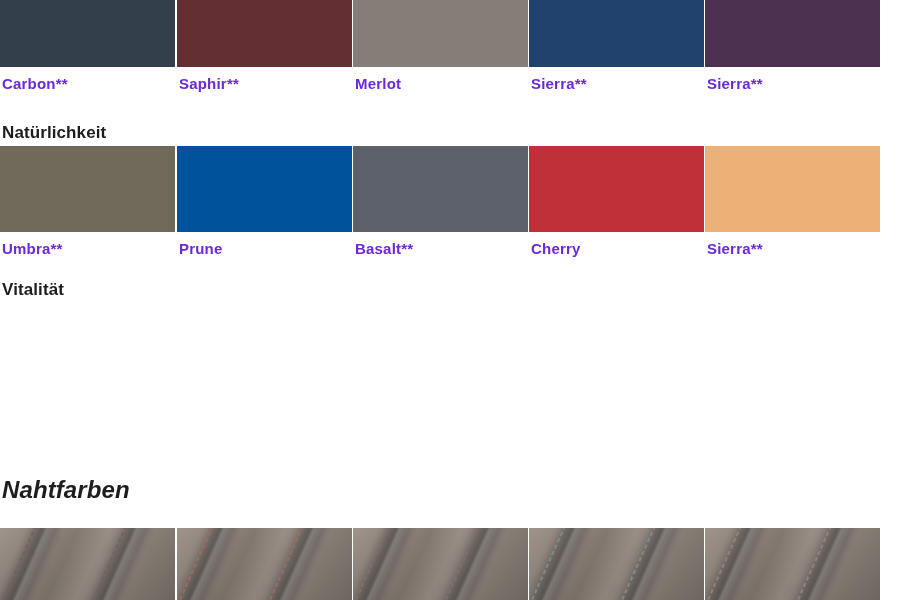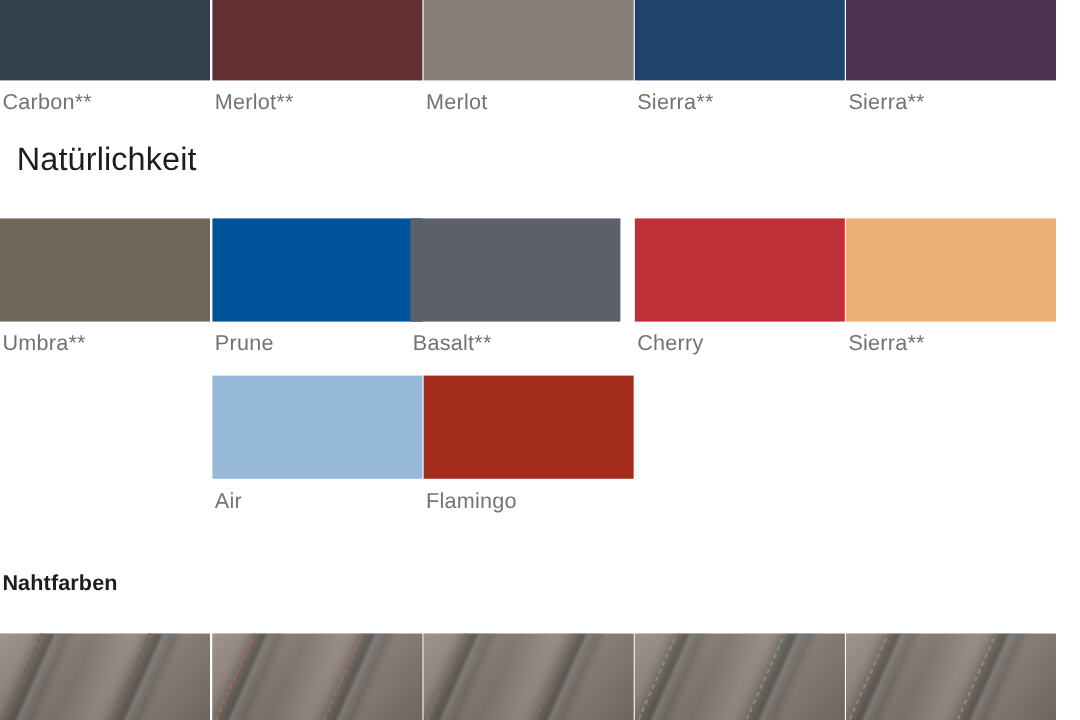--- a/index.html
+++ b/index.html
@@ -8,60 +8,61 @@
     background:#ffffff;
     font-family:"Liberation Sans", sans-serif;
     color:#1a1a1a;
     position:relative;
   }
   .page { position:relative; width:900px; height:600px; }
 
   
   .group { position:absolute; left:0; width:900px; }
   .group-title {
-    font-size:27px;
-    font-weight:400;
+    font-size:17px;
+    font-weight:700;
     letter-spacing:.1px;
     color:#1d1d1b;
     line-height:26px;
-    padding-left:14px;
+    padding-left:2px;
     white-space:nowrap;
   }
   .swatch-row { position:relative; height:110px; }
   .swatch {
     position:absolute;
     top:0;
     width:175px;
     height:86px;
   }
   .swatch .chip {
     width:100%;
     height:86px;
     display:block;
   }
   .swatch .chip-label {
     position:absolute;
     top:94px;
     left:2px;
-    font-size:18px;
-    font-weight:400;
+    font-size:15px;
+    font-weight:700;
     letter-spacing:.2px;
-    color:#737373;
+    color:#6d28d9;
     white-space:nowrap;
   }
 
   
   .seam-title {
     position:absolute;
     left:2px;
     top:476px;
-    font-size:18px;
+    font-size:24px;
     font-weight:700;
     letter-spacing:.1px;
     color:#1d1d1b;
+    font-style:italic;
   }
   .seam-row { position:absolute; left:0; top:528px; width:900px; height:72px; }
   .seam-tile {
     position:absolute;
     top:0;
     width:175px;
     height:72px;
     overflow:hidden;
     background:#8b8179;
   }
@@ -112,73 +113,66 @@
 
   <div class="group" id="group-0" style="top: -19px;">
 
     <div class="swatch-row" id="group-0-row" style="margin-top: 0px;">
         <div class="swatch" style="left: 0px;">
           <span class="chip" style="background: rgb(52, 63, 76);"></span>
           <span class="chip-label">Carbon**</span>
         </div>
         <div class="swatch" style="left: 177px;">
           <span class="chip" style="background: rgb(100, 47, 51);"></span>
-          <span class="chip-label">Merlot**</span>
+          <span class="chip-label">Saphir**</span>
         </div>
         <div class="swatch" style="left: 353px;">
           <span class="chip" style="background: rgb(133, 125, 120);"></span>
           <span class="chip-label">Merlot</span>
         </div>
         <div class="swatch" style="left: 529px;">
           <span class="chip" style="background: rgb(34, 66, 110);"></span>
           <span class="chip-label">Sierra**</span>
         </div>
         <div class="swatch" style="left: 705px;">
           <span class="chip" style="background: rgb(76, 49, 80);"></span>
           <span class="chip-label">Sierra**</span>
         </div>
       </div>
   </div>
 
   <div class="group" id="group-1" style="top: 120px;">
     <div class="group-title" id="group-1-title">Natürlichkeit</div>
-    <div class="swatch-row" id="group-1-row" style="margin-top: 36px;">
+    <div class="swatch-row" id="group-1-row" style="">
         <div class="swatch" style="left: 0px;">
           <span class="chip" style="background: rgb(110, 105, 89);"></span>
           <span class="chip-label">Umbra**</span>
         </div>
         <div class="swatch" style="left: 177px;">
           <span class="chip" style="background: rgb(0, 83, 155);"></span>
           <span class="chip-label">Prune</span>
         </div>
-        <div class="swatch" style="left: 342px;">
+        <div class="swatch" style="left: 353px;">
           <span class="chip" style="background: rgb(91, 96, 106);"></span>
           <span class="chip-label">Basalt**</span>
         </div>
         <div class="swatch" style="left: 705px;">
           <span class="chip" style="background: rgb(237, 177, 119);"></span>
           <span class="chip-label">Sierra**</span>
         </div>
         <div class="swatch" style="left: 529px;">
           <span class="chip" style="background: rgb(191, 48, 56);"></span>
           <span class="chip-label">Cherry</span>
         </div>
       </div>
   </div>
 
   <div class="group" id="group-2" style="top: 277px;">
+    <div class="group-title" id="group-2-title">Vitalität</div>
     <div class="swatch-row" id="group-2-row" style="margin-top: 36px;">
-        <div class="swatch" style="left: 177px;">
-          <span class="chip" style="background: rgb(150, 185, 217);"></span>
-          <span class="chip-label">Air</span>
-        </div>
-        <div class="swatch" style="left: 353px;">
-          <span class="chip" style="background: rgb(163, 44, 28);"></span>
-          <span class="chip-label">Flamingo</span>
-        </div>
       </div>
   </div>
 
   <div class="seam-title">Nahtfarben</div>
   <div class="seam-row" id="seam-row">
       <div class="seam-tile" style="left: 0px; background: rgb(139, 129, 121);">
         <div class="leather"></div>
         <div class="panel-shadow" style="left: 12px;"></div>
         <div class="hl" style="left: 30px;"></div>
         <div class="stitch" style="left: 18px; background: repeating-linear-gradient(rgb(110, 100, 92) 0px, rgb(110, 100, 92) 4px, rgba(0, 0, 0, 0) 4px, rgba(0, 0, 0, 0) 7px);"></div>

